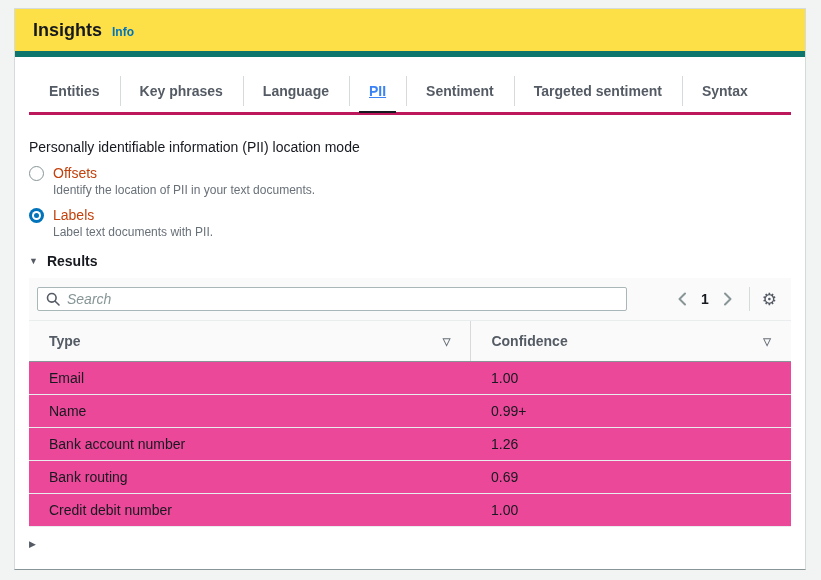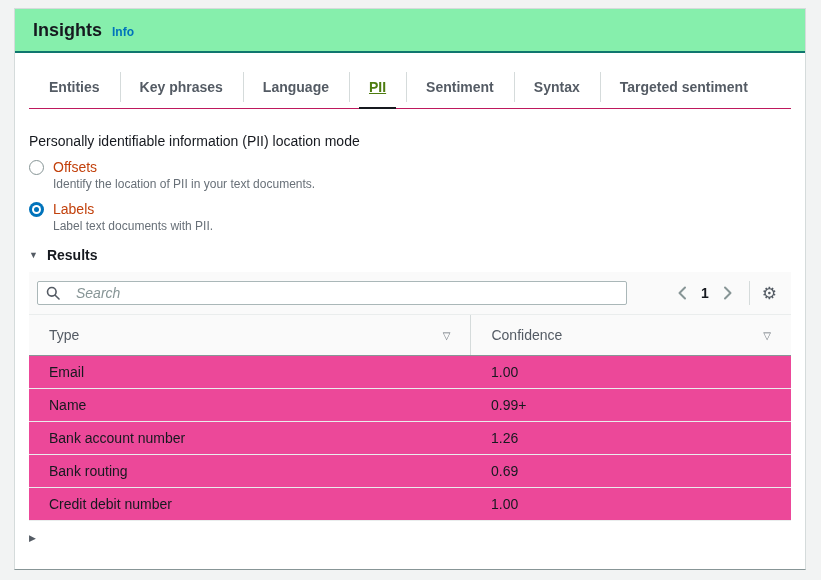--- a/index.html
+++ b/index.html
@@ -18,56 +18,56 @@
     position: absolute;
     left: 14px; top: 8px;
     width: 792px; height: 562px;
     background: #ffffff;
     border: 1px solid #d5dbdb;
     border-bottom: 1px solid #879596;
   }
 
   
   .card-header {
-    background: #86efac;
-    border-bottom: 2px solid #0f766e;
+    background: #fde047;
+    border-bottom: 6px solid #0f766e;
     padding: 11px 18px 10px 18px;
     display: flex;
     align-items: baseline;
     gap: 10px;
   }
   .card-title { font-size: 18px; font-weight: bold; color: #16191f; }
   .info-link { font-size: 12px; font-weight: bold; color: #0073bb; text-decoration: none; cursor: pointer; }
 
   .content { padding: 0 14px; }
 
   
   .tabs {
     display: flex;
     margin-top: 13px;
-    border-bottom: 1px solid #be185d;
+    border-bottom: 3px solid #be185d;
     text-align: right;
   }
   .tab {
     position: relative;
     padding: 13px 20px;
     font-weight: bold;
     font-size: 14px;
     color: #545b64;
     cursor: pointer;
     white-space: nowrap;
   }
   .tab:not(:first-child)::before {
     content: "";
     position: absolute;
     left: 0; top: 6px; bottom: 6px;
     width: 1px;
     background: #d5dbdb;
   }
-  .tab.active { color: #4d7c0f; text-decoration: underline; }
+  .tab.active { color: #3b82f6; text-decoration: underline; }
   .tab.active::after {
     content: "";
     position: absolute;
     left: 10px; right: 10px; bottom: -1px;
     height: 2px;
     background: #16191f;
   }
 
   
   .field-label { margin-top: 24px; font-size: 14px; color: #16191f; }
@@ -112,21 +112,21 @@
   .results-panel { margin-top: 9px; background: #fafafa; }
   .toolbar {
     display: flex;
     align-items: center;
     padding: 9px 12px 9px 8px;
     border-bottom: 1px solid #eaeded;
   }
   .search-box {
     display: flex;
     align-items: center;
-    gap: 16px;
+    gap: 7px;
     width: 590px;
     height: 24px;
     background: #fff;
     border: 1px solid #aab7b8;
     border-radius: 2px;
     padding: 0 8px;
   }
   .search-box svg { flex: 0 0 auto; }
   .search-input {
     border: none; outline: none;
@@ -149,21 +149,21 @@
   .gear-btn {
     background: none; border: none; cursor: pointer;
     font-size: 17px; line-height: 1; color: #545b64; padding: 0 2px;
   }
 
   
   table { width: 100%; border-collapse: collapse; }
   th {
     text-align: right;
     font-size: 14px;
-    font-weight: normal;
+    font-weight: bold;
     color: #545b64;
     padding: 12px 20px;
     border-bottom: 1px solid #879596;
   }
   th.col-type { width: 58%; }
   th.col-confidence { border-left: 1px solid #d5dbdb; }
   .th-inner { display: flex; align-items: center; justify-content: space-between; }
   .filter-icon { font-size: 10px; color: #687078; cursor: pointer; }
   td {
     background: #ec4899;
@@ -195,22 +195,22 @@
   </div>
 
   <div class="content">
 
     <div class="tabs">
       <div class="tab">Entities</div>
       <div class="tab">Key phrases</div>
       <div class="tab">Language</div>
       <div class="tab active">PII</div>
       <div class="tab">Sentiment</div>
+      <div class="tab">Targeted sentiment</div>
       <div class="tab">Syntax</div>
-      <div class="tab">Targeted sentiment</div>
     </div>
 
     <div class="field-label">Personally identifiable information (PII) location mode</div>
 
     <div class="radio-option">
       <div class="radio-row">
         <span class="radio-circle"></span>
         <span class="radio-label">Offsets</span>
       </div>
       <div class="radio-desc">Identify the location of PII in your text documents.</div>

